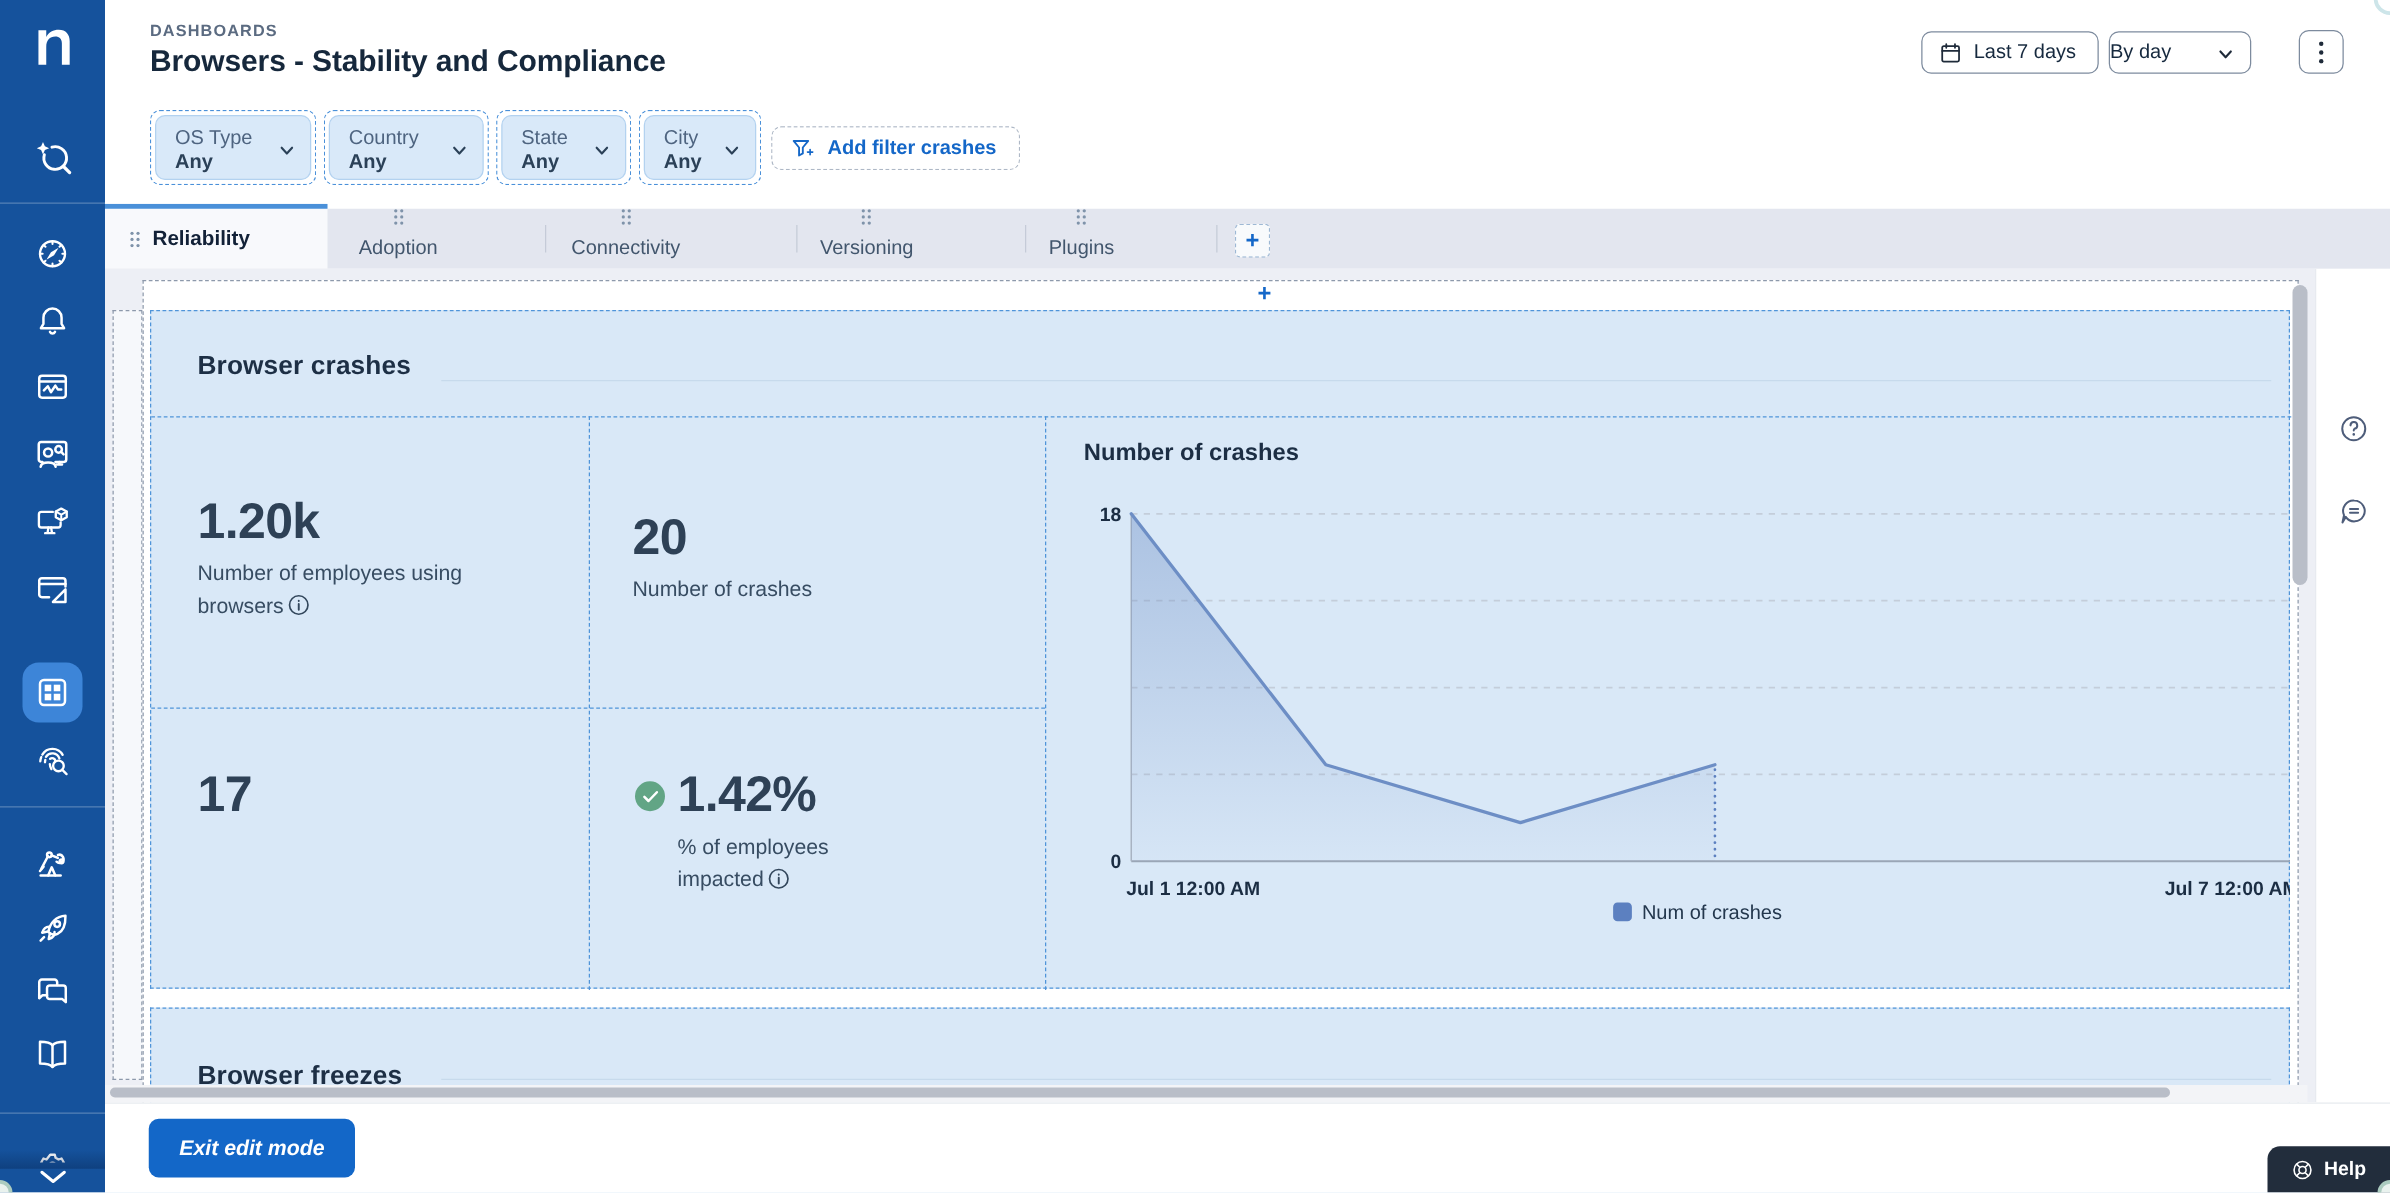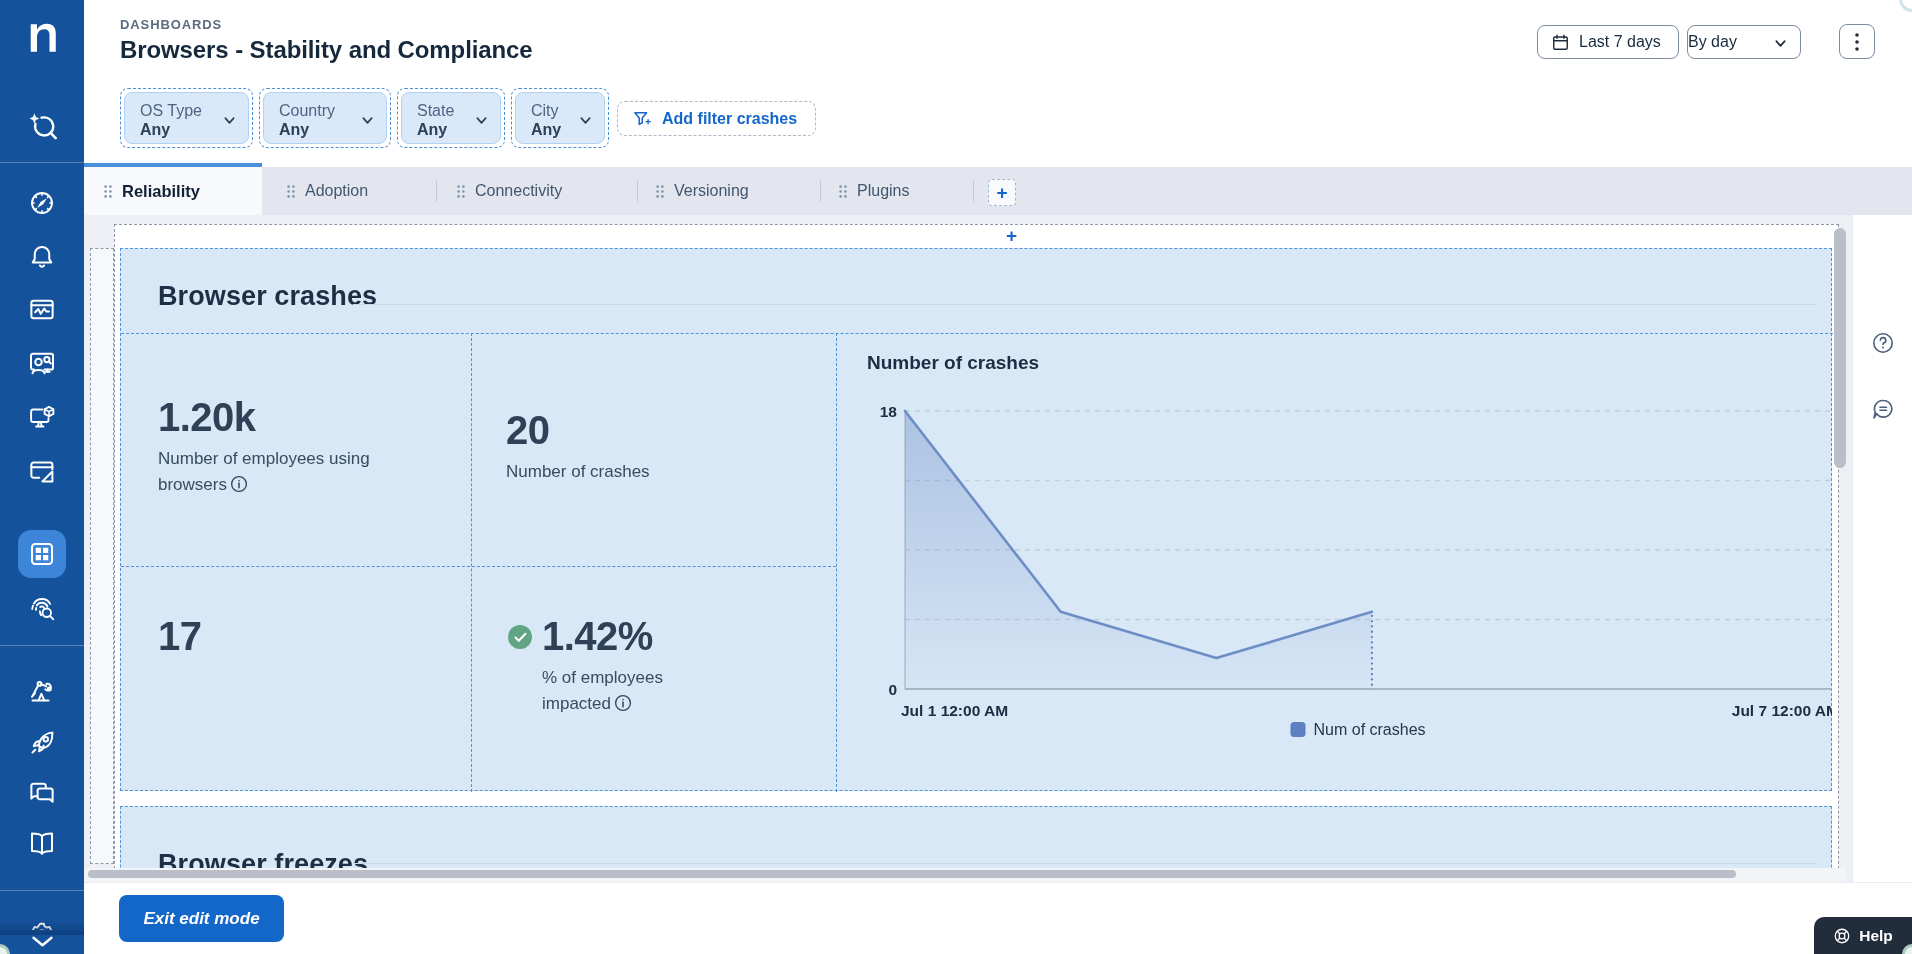--- a/index.html
+++ b/index.html
@@ -31,32 +31,32 @@
   .chip .c-label { font-size:16px; color:#4e6480; line-height:19px; white-space:nowrap; }
   .chip .c-value { font-size:16px; font-weight:bold; color:#2b4158; line-height:20px; white-space:nowrap; }
   .chip .chev { position:absolute; right:12px; top:21px; }
   #add-filter-btn { position:absolute; left:533px; top:101px; width:199px; height:35px; border:1px dashed #aeb8c6; border-radius:8px; background:#fff; display:flex; align-items:center; gap:10px; padding-left:14px; color:#1467c8; font-size:16px; font-weight:bold; cursor:pointer; }
 
   
   #tabbar { position:absolute; left:84px; top:163px; width:1828px; height:52px; }
   #tabbar .inactive-strip { position:absolute; left:0; top:4px; width:1828px; height:48px; background:#e3e6ef; }
   .tab { position:absolute; display:flex; align-items:center; gap:10px; cursor:pointer; }
   #tab-active { left:0; top:0; width:178px; height:52px; background:#f8f9fc; border-top:4px solid #4a90d9; padding-left:20px; font-size:16.5px; font-weight:bold; color:#122137; }
-  .tab-inactive { top:4px; height:48px; font-size:16px; color:#42566d; }
+  .tab-inactive { top:4px; height:48px; font-size:16px; color:#42566d;flex-direction:column; }
   .tab-sep { position:absolute; top:17px; width:1px; height:22px; background:#c5cbd8; }
   #tab-add-btn { position:absolute; left:904px; top:16px; width:28px; height:27px; border:1px dashed #9db8d4; border-radius:4px; background:#f8fafc; color:#1467c8; font-size:19px; font-weight:bold; display:flex; align-items:center; justify-content:center; cursor:pointer; }
 
   
   #content { position:absolute; left:84px; top:215px; width:1828px; height:667px; background:#edeff5; overflow:hidden; }
   #dropzone-left { position:absolute; left:6px; top:33px; width:24px; height:616px; border:1px dashed #8d99ab; background:#f6f8fb; }
   #canvas { position:absolute; left:30px; top:9px; width:1725px; height:700px; border:1px dashed #8d99ab; background:#ffffff; }
   #canvas-plus { position:absolute; left:922px; top:13px; color:#1467c8; font-size:19px; font-weight:bold; line-height:16px; cursor:pointer; }
 
   #section-crashes { position:absolute; left:36px; top:33px; width:1712px; height:543px; background:#d9e8f7; border:1px dashed #4f94d9; }
-  .sec-title { position:absolute; left:37px; top:32px; font-size:27px; font-weight:bold; color:#1d2f45; letter-spacing:0.1px; }
+  .sec-title { position:absolute; left:37px; top:32px; font-size:21px; font-weight:bold; color:#1d2f45; letter-spacing:0.1px; }
   .sec-rule { position:absolute; left:232px; right:14px; top:55px; height:1px; background:#c7daec; }
   .gline { position:absolute; }
   .gline.h { height:0; border-top:1px dashed #4f94d9; }
   .gline.v { width:0; border-left:1px dashed #4f94d9; }
 
   .kpi-value { position:absolute; font-size:40px; font-weight:bold; color:#2e4156; letter-spacing:-0.5px; line-height:42px; }
   .kpi-label { position:absolute; font-size:17px; color:#374c62; line-height:26px; }
   .info-icon { display:inline-block; vertical-align:-3px; margin-left:3px; }
   #kpi-check { position:absolute; left:387px; top:376px; width:24px; height:24px; border-radius:50%; background:#62a585; display:flex; align-items:center; justify-content:center; }
 

